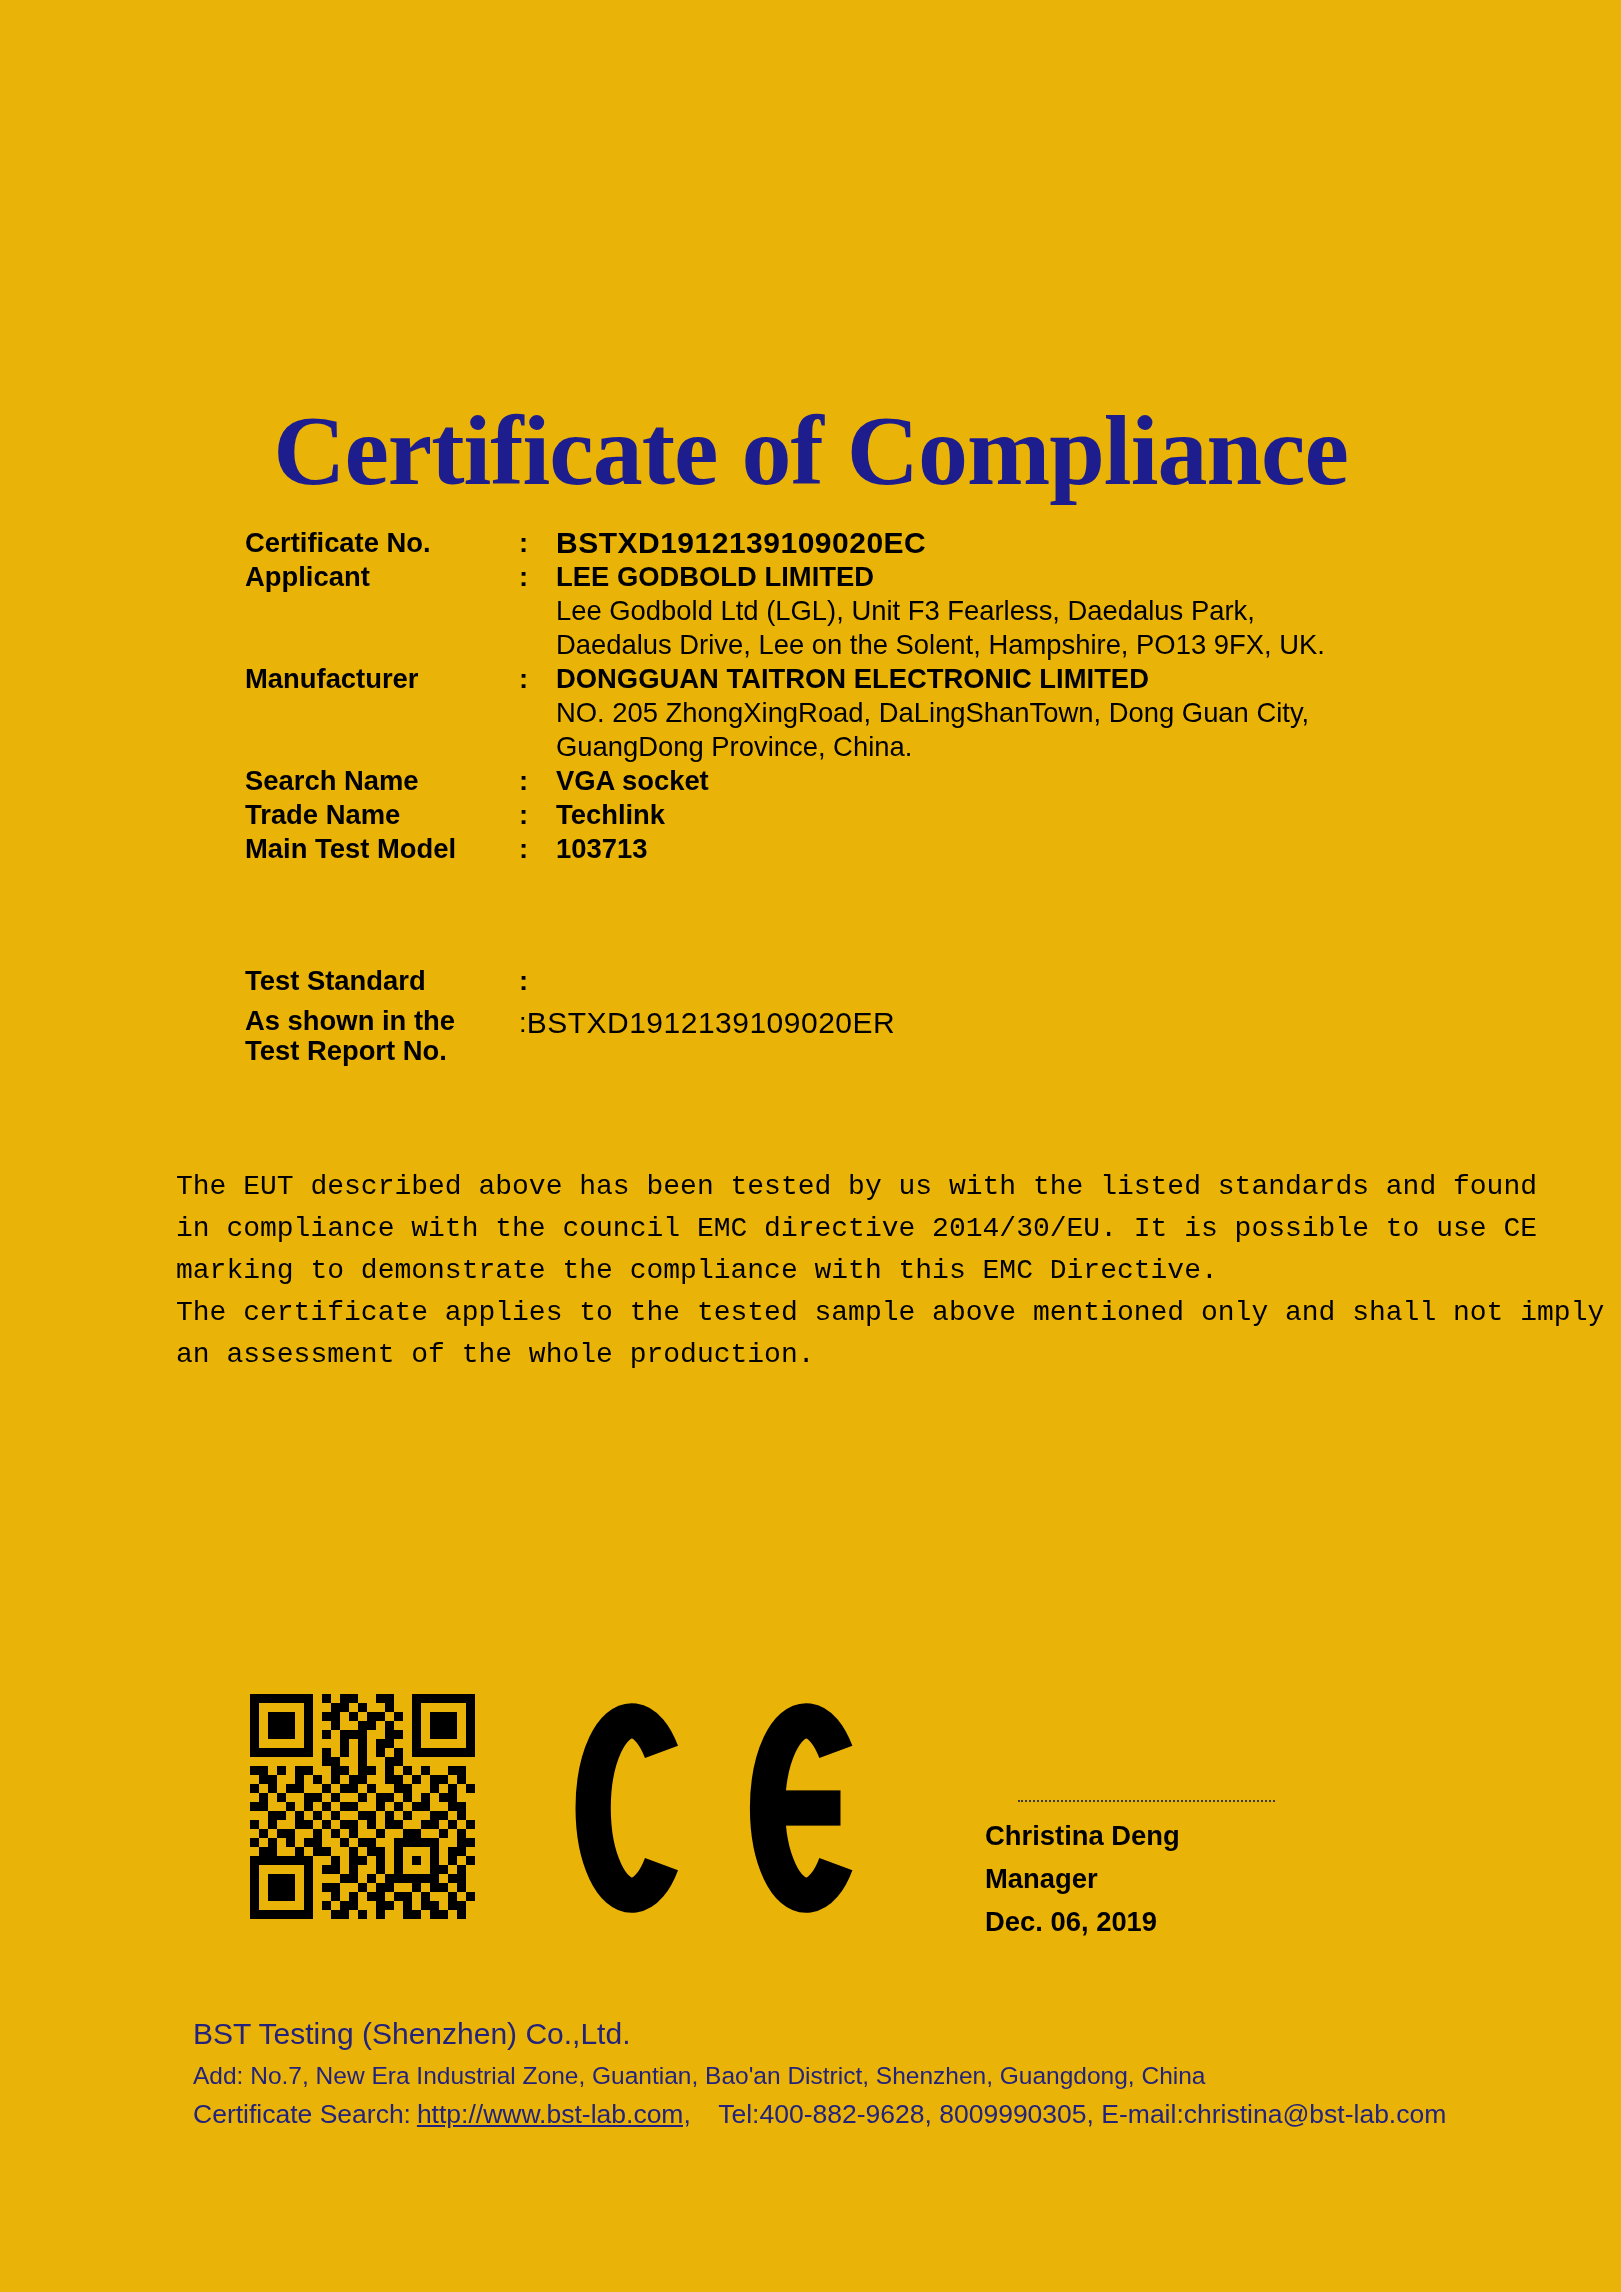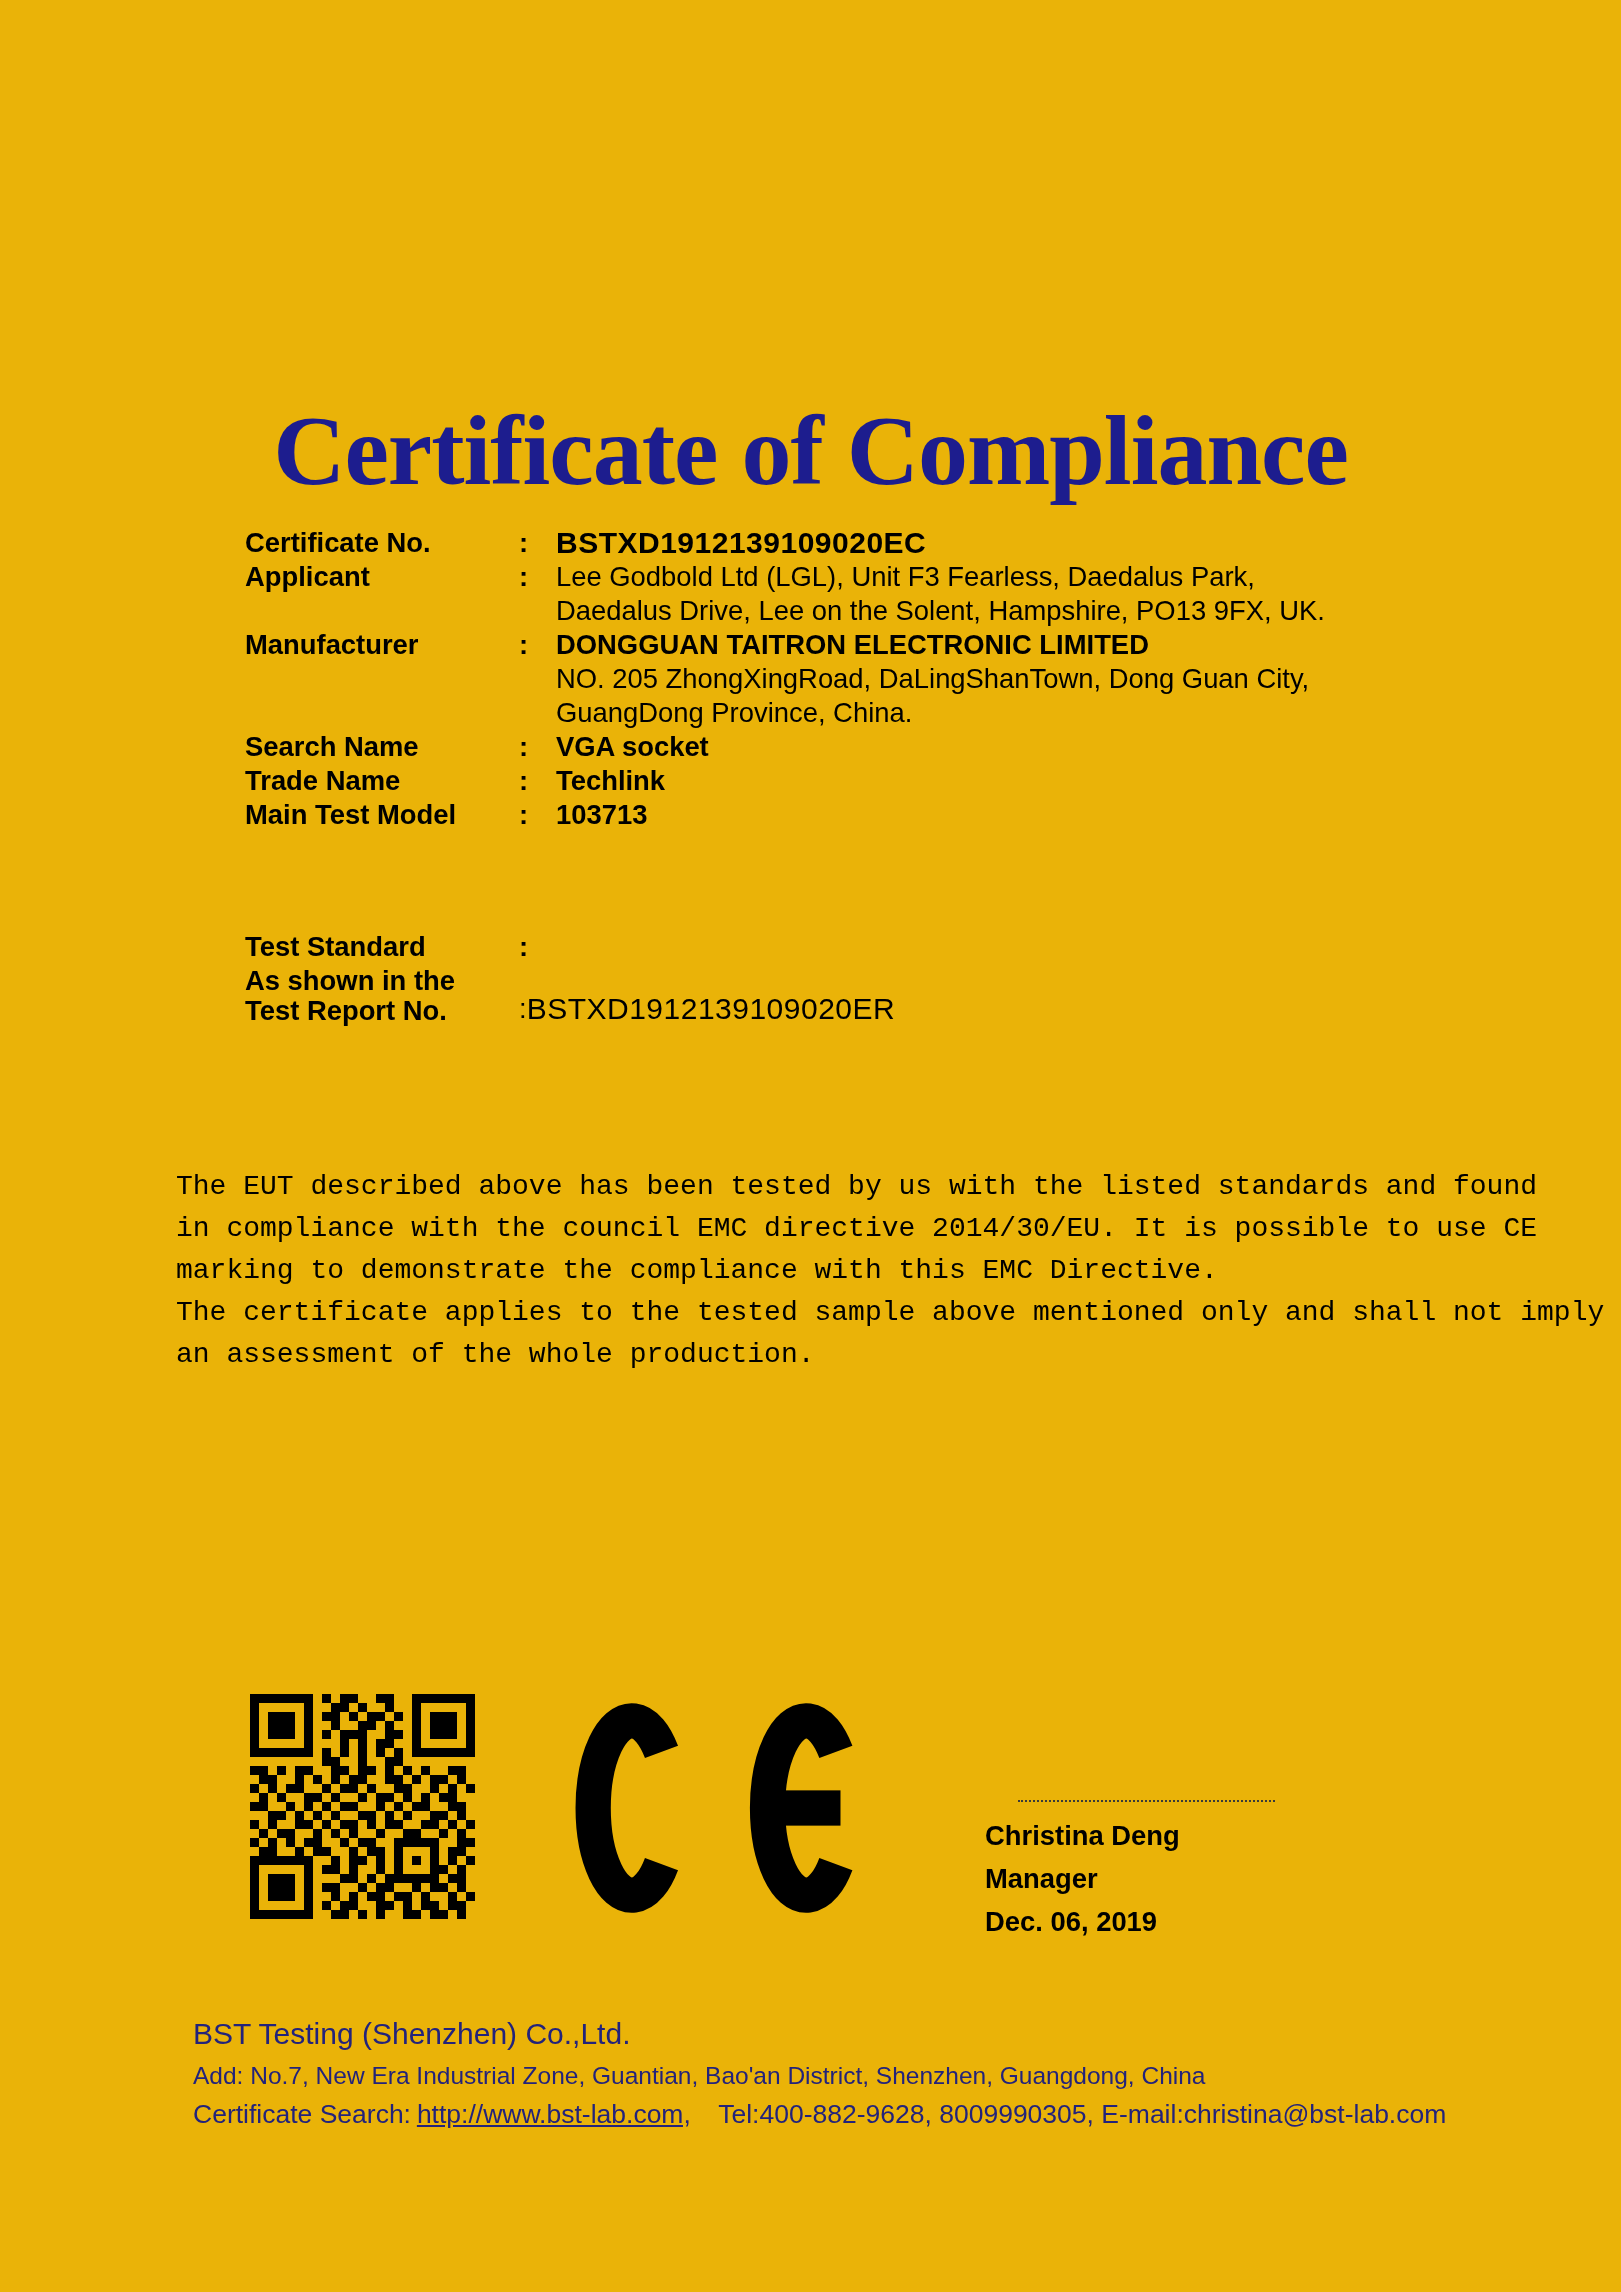--- a/index.html
+++ b/index.html
@@ -28,21 +28,21 @@
     position:absolute;left:245px;top:526px;width:1255px;
     font-size:27.4px;line-height:34px;
   }
   .row{display:flex;align-items:flex-start;}
   .row .lbl{width:274px;font-weight:bold;flex:none;}
   .row .col{width:37px;font-weight:bold;flex:none;}
   .row .val{font-weight:bold;white-space:nowrap;}
   .big{font-size:30px;line-height:34px;letter-spacing:0.5px;}
   .sub{font-weight:normal;white-space:nowrap;}
   .spacer{height:98px;}
-  .row-report{display:flex;align-items:flex-end;margin-top:2px;}
+  .row-report{display:flex;align-items:flex-start;margin-top:8px;}
   .lbl2{width:274px;flex:none;font-weight:bold;font-size:27.4px;line-height:30px;}
   .paragraph{
     position:absolute;left:176px;top:1166px;width:1294px;
     font-size:28px;line-height:42px;
   }
   .paragraph div{white-space:nowrap;font-family:Liberation Mono, monospace;}
   .qr{position:absolute;left:250px;top:1694px;width:225px;height:225px;}
   .qr svg{display:block;}
   .ce{position:absolute;left:575px;top:1703px;width:289px;height:210px;}
   .signature{
@@ -81,20 +81,21 @@
     <div class="row">
       <div class="lbl">Certificate No.</div>
       <div class="col">:</div>
       <div class="val big">BSTXD1912139109020EC</div>
     </div>
 
     <div class="row">
       <div class="lbl">Applicant</div>
       <div class="col">:</div>
       <div class="val-wrap">
+        <div class="val">LEE GODBOLD LIMITED</div>
         <div class="sub">Lee Godbold Ltd (LGL), Unit F3 Fearless, Daedalus Park,</div>
         <div class="sub">Daedalus Drive, Lee on the Solent, Hampshire, PO13 9FX, UK.</div>
       </div>
     </div>
 
     <div class="row">
       <div class="lbl">Manufacturer</div>
       <div class="col">:</div>
       <div class="val-wrap">
         <div class="val">DONGGUAN TAITRON ELECTRONIC LIMITED</div>

